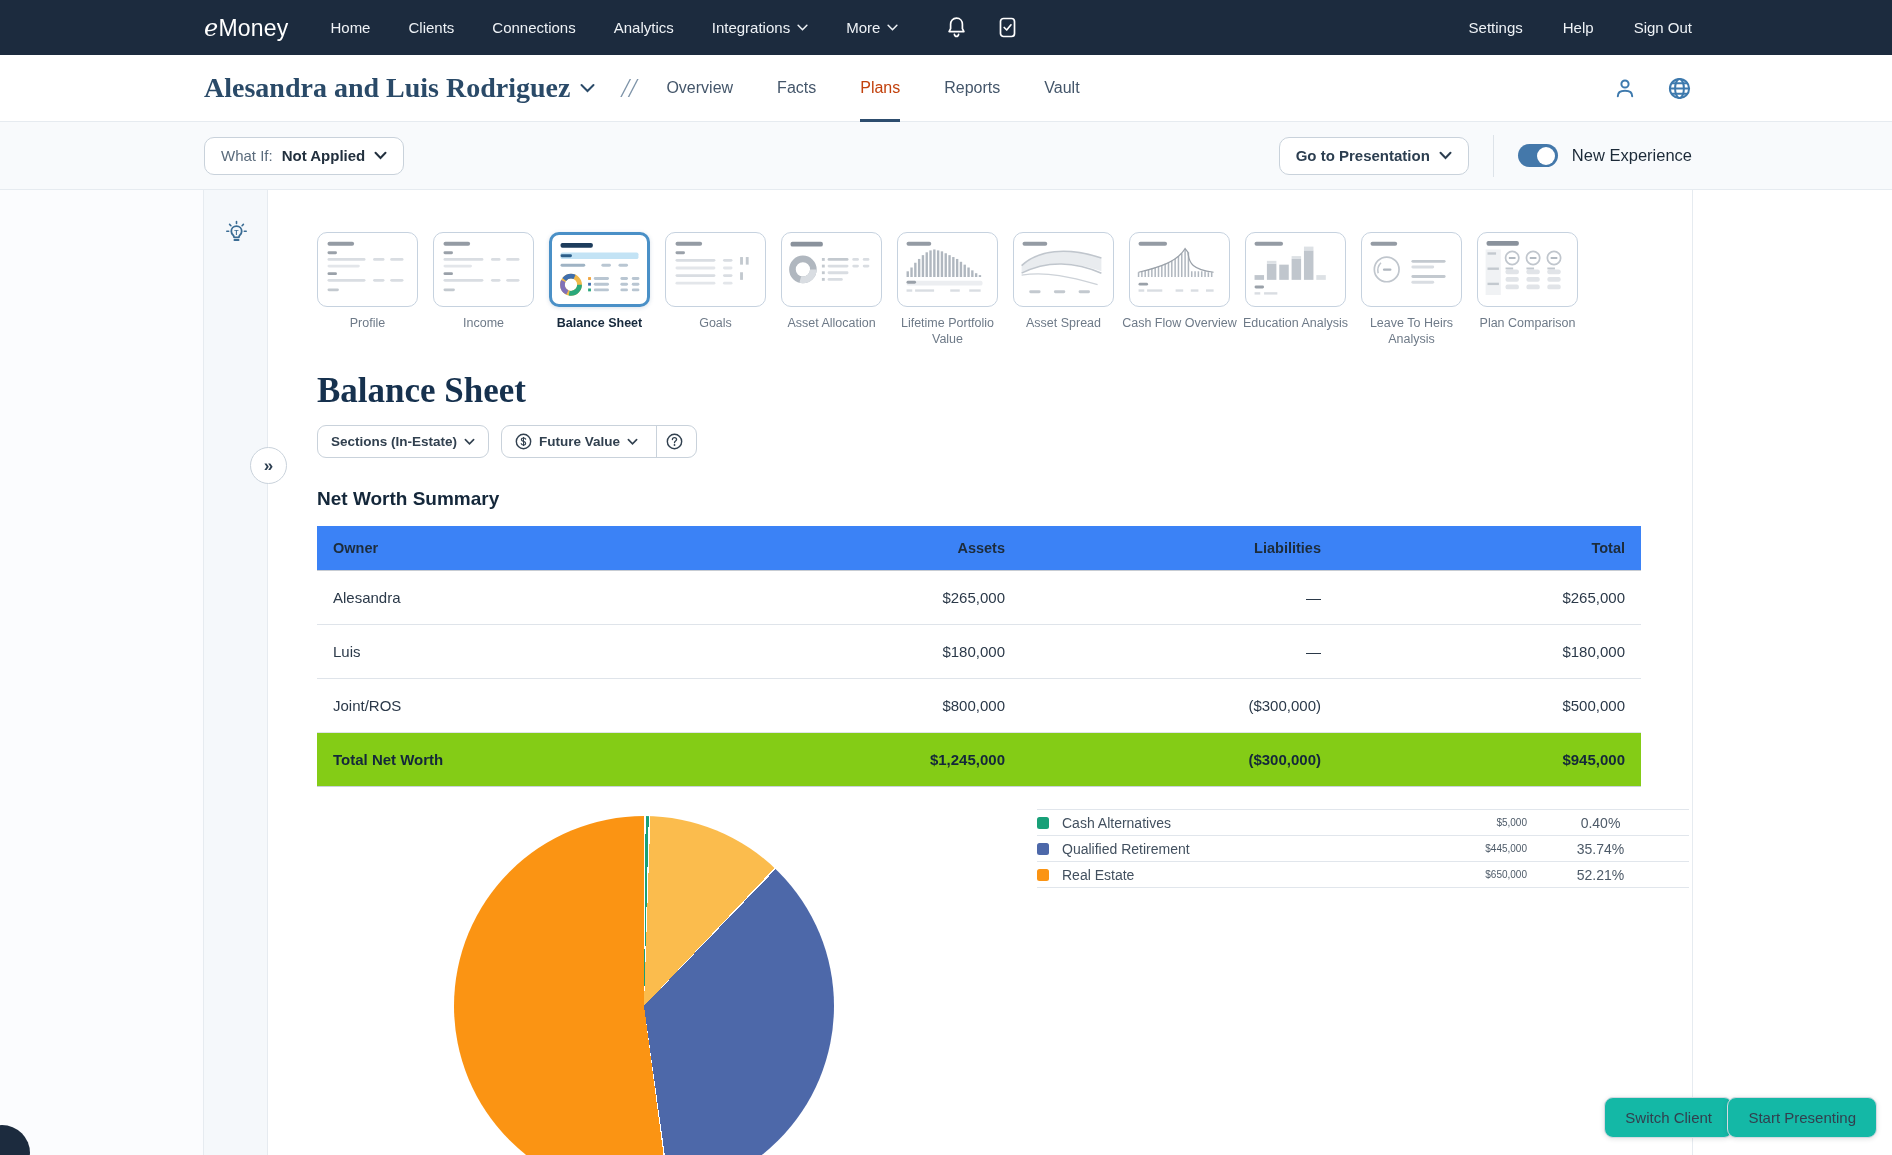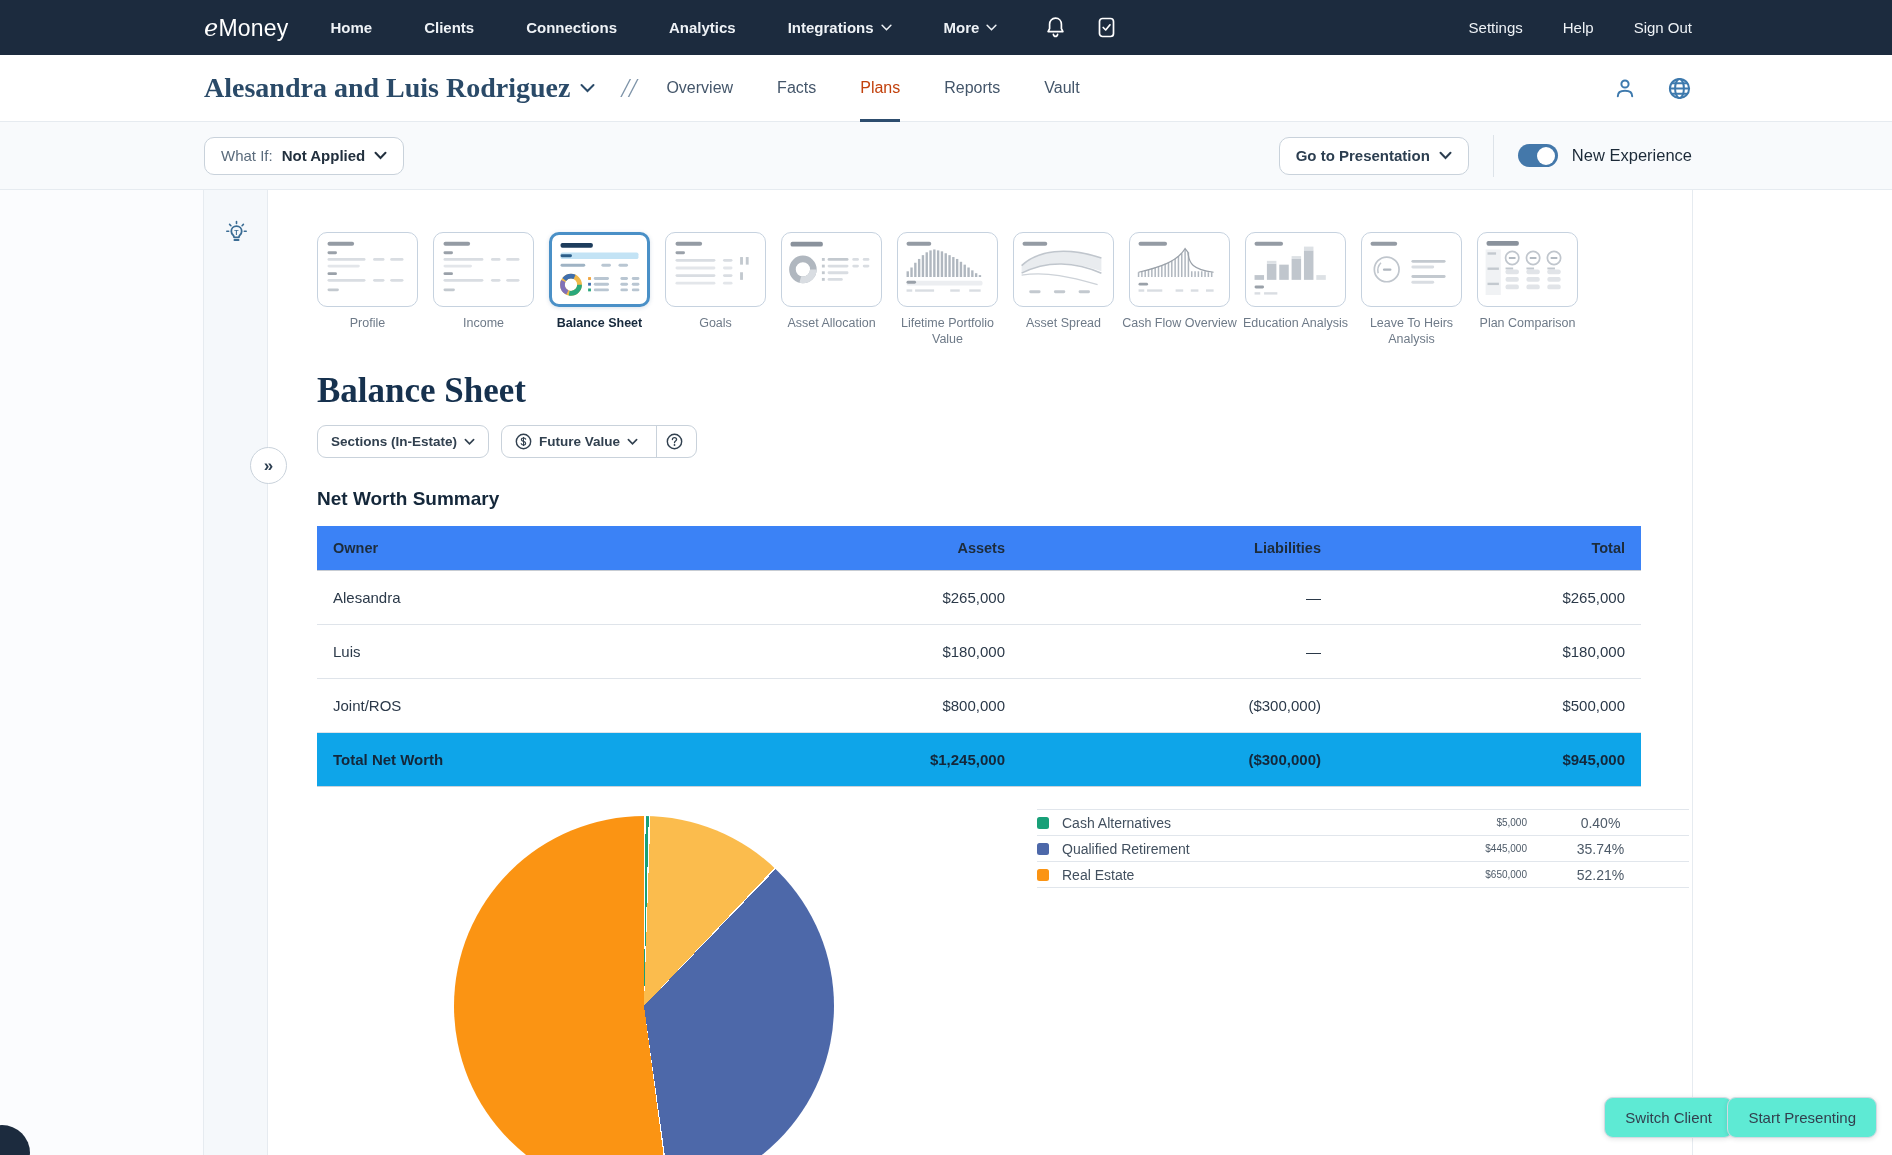--- a/index.html
+++ b/index.html
@@ -4,21 +4,21 @@
 <style>
   * { margin:0; padding:0; box-sizing:border-box; }
   html,body { width:1892px; height:1155px; overflow:hidden; background:#fff;
     font-family:"Liberation Sans", sans-serif; }
 
   
   .navbar { height:55px; background:#1c2b3e; display:flex; align-items:center;
     padding:0 200px 0 204px; color:#f2f5f8; }
   .brand { font-size:23px; color:#fff; letter-spacing:.2px; cursor:pointer; }
   .brand .brand-e { font-family:"DejaVu Serif", serif; font-style:italic; font-size:24px; }
-  .nav-links { display:flex; align-items:center; gap:52px; margin-left:42px;font-weight:bold; }
+  .nav-links { display:flex; align-items:center; gap:38px; margin-left:42px; }
   .nav-link { font-size:15px; color:#eef2f6; cursor:pointer; display:flex; align-items:center; gap:7px; }
   .nav-icons { display:flex; align-items:center; gap:30px; margin-left:48px; }
   .nav-right { margin-left:auto; display:flex; align-items:center; gap:40px; }
   .icon { display:inline-flex; align-items:center; justify-content:center; }
   .chev { width:11px; height:7px; }
 
   
   .client-header { height:67px; background:#fff; border-bottom:1px solid #e6ebf0;
     display:flex; align-items:center; padding:0 200px 0 204px; }
   .client-name { font-family:"Liberation Serif", serif; font-weight:bold; font-size:28px;
@@ -80,35 +80,35 @@
   
   .section-heading { font-size:19px; font-weight:bold; color:#14273a; margin-top:30px; }
   table.networth { border-collapse:collapse; width:1324px; margin-top:16px; font-size:15px; }
   table.networth thead tr { background:#3b82f6; }
   table.networth th { font-weight:bold; color:#1d2c3b; text-align:right; padding:14px 16px; font-size:14.5px; }
   table.networth th:first-child { text-align:left; }
   table.networth td { color:#2b3949; text-align:right; padding:18px 16px; border-bottom:1px solid #dfe4ea; }
   table.networth td:first-child { text-align:left; }
   table.networth thead th { border-bottom:1px solid #c7ccd3; }
   td.neg { color:#c43a31; }
-  tr.total-row { background:#0ea5e9; font-weight:bold; }
+  tr.total-row { background:#84cc16; font-weight:bold; }
   tr.total-row td { color:#14273a; border-bottom:1px solid #c9d2da; }
 
   
   .chart-row { position:relative; margin-top:22px; height:300px; }
   .pie { position:absolute; left:137px; top:7px; width:380px; height:380px; border-radius:50%; }
   .legend { position:absolute; left:720px; top:0; width:652px; border-top:1px solid #e1e6ec; }
   .legend-row { display:flex; align-items:center; height:26px; border-bottom:1px solid #e1e6ec; }
   .swatch { width:12px; height:12px; border-radius:2.5px; margin-right:13px; flex:0 0 12px; }
   .legend-label { font-size:14px; color:#42505f; flex:1; }
   .legend-amount { width:190px; text-align:right; font-size:10px; color:#4d5a68; }
   .legend-pct { width:162px; text-align:center; font-size:14px; color:#4d5a68; padding-right:15px; }
 
   
-  .footer-btn { position:absolute; height:41px; background:#5eead4; border:1px solid #d4dae2;
+  .footer-btn { position:absolute; height:41px; background:#14b8a6; border:1px solid #d4dae2;
     border-radius:9px; font-size:15px; color:#323f4e; font-weight:500; padding:0 20px;
     box-shadow:0 1px 5px rgba(20,30,40,.13); cursor:pointer; font-family:"Liberation Sans",sans-serif; }
   .btn-switch { right:159px; bottom:17px; }
   .btn-present { right:15px; bottom:17px; }
   .chat-widget { position:fixed; left:-26px; bottom:-26px; width:56px; height:56px;
     border-radius:50%; background:#1c2b3e; cursor:pointer; }
 
   svg { display:block; }
 </style>
 </head>

